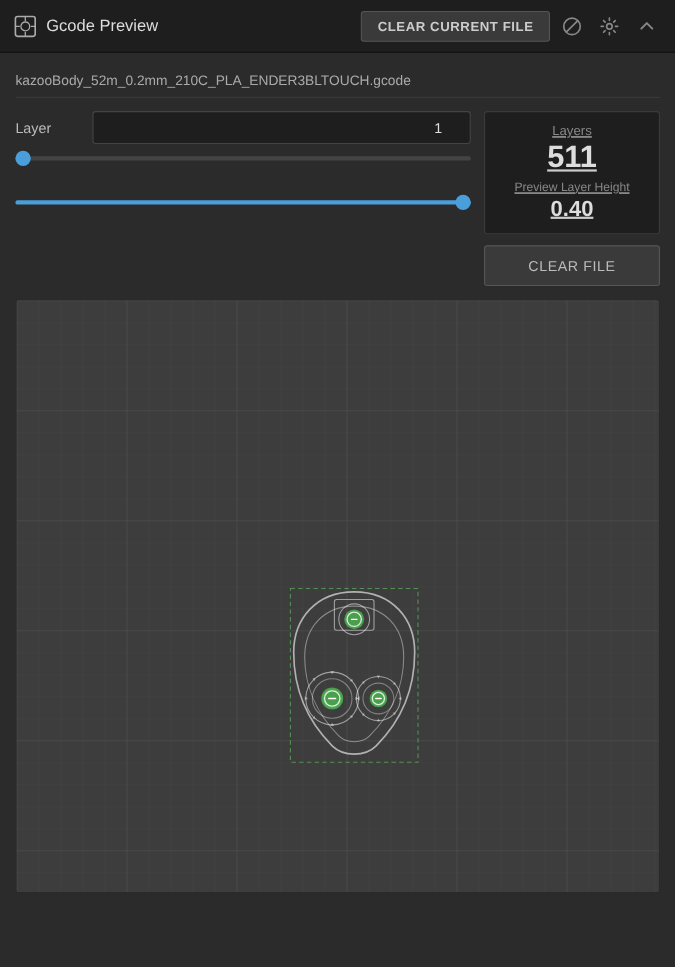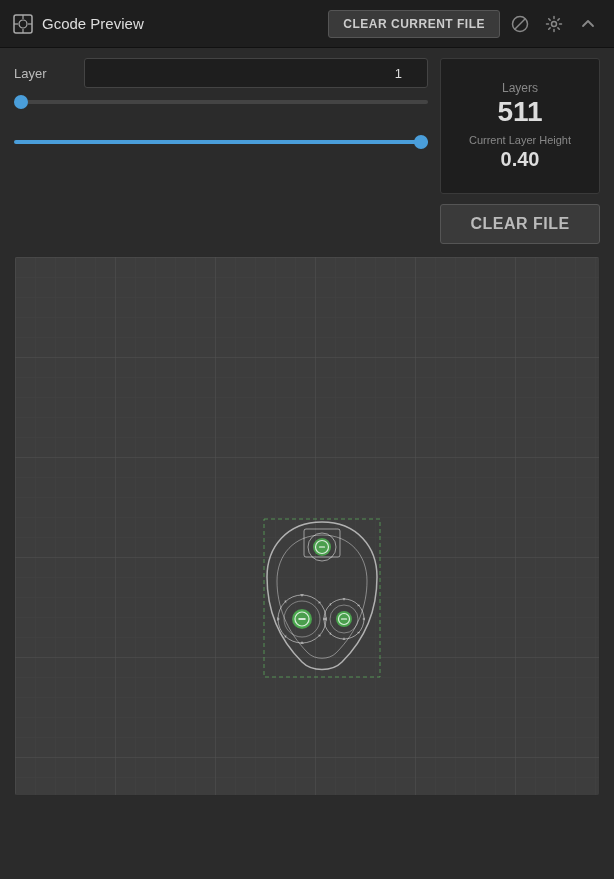--- a/index.html
+++ b/index.html
@@ -152,23 +152,24 @@
       cursor: pointer;
       border: none;
     }
 
     
     .info-panel {
       width: 160px;
       background: #1e1e1e;
       border: 1px solid #3a3a3a;
       border-radius: 3px;
-      padding: 22px;
+      padding: 10px;
       text-align: center;
       flex-shrink: 0;
+      text-decoration: underline;
     }
     .info-panel-title {
       font-size: 12px;
       color: #888;
       margin-bottom: 2px;
     }
     .info-panel-value {
       font-size: 28px;
       font-weight: bold;
       color: #ddd;
@@ -183,22 +184,22 @@
     .info-panel-subvalue {
       font-size: 20px;
       font-weight: bold;
       color: #ddd;
     }
     .clear-btn {
       width: 100%;
       background: #3a3a3a;
       border: 1px solid #555;
       color: #bbb;
-      font-size: 16px;
-      font-weight: 700;
+      font-size: 13px;
+      font-weight: 400;
       letter-spacing: 0.5px;
       padding: 10px 16px;
       cursor: pointer;
       border-radius: 3px;
       margin-top: 10px;
     }
 
     
     .preview-area {
       background: #3a3a3a;
@@ -252,20 +253,21 @@
     <button class="icon-btn">
       <svg width="14" height="14" viewBox="0 0 14 14" fill="none">
         <polyline points="2,9 7,4 12,9" stroke="#888" stroke-width="1.8" stroke-linecap="round" stroke-linejoin="round" fill="none"></polyline>
       </svg>
     </button>
   </div>
 </div>
 
 <div class="content">
 
+  <div class="filename">kazooBody_52m_0.2mm_210C_PLA_ENDER3BLTOUCH.gcode</div>
 
   <div class="controls-row">
     <div class="controls-left">
 
       <div>
         <div class="control-item">
           <span class="control-label">Layer</span>
           <input class="control-input" type="number" value="1" style="">
         </div>
         <div class="slider-row">
@@ -278,21 +280,21 @@
           <input type="range" class="slider" min="0" max="1309" value="1309" style="--val: 100%; background: linear-gradient(to right, rgb(74, 158, 218) 0%, rgb(74, 158, 218) 100%, rgb(68, 68, 68) 100%, rgb(68, 68, 68) 100%);">
         </div>
       </div>
 
     </div>
 
     <div>
       <div class="info-panel">
         <div class="info-panel-title">Layers</div>
         <div class="info-panel-value">511</div>
-        <div class="info-panel-subtitle">Current Layer Height</div>
+        <div class="info-panel-subtitle">Preview Layer Height</div>
         <div class="info-panel-subvalue">0.40</div>
       </div>
       <button class="clear-btn">CLEAR FILE</button>
     </div>
   </div>
 
   <div class="preview-area">
     <svg class="grid-canvas" xmlns="http://www.w3.org/2000/svg">
       <defs>
         <pattern id="smallGrid" width="20" height="20" patternUnits="userSpaceOnUse">

